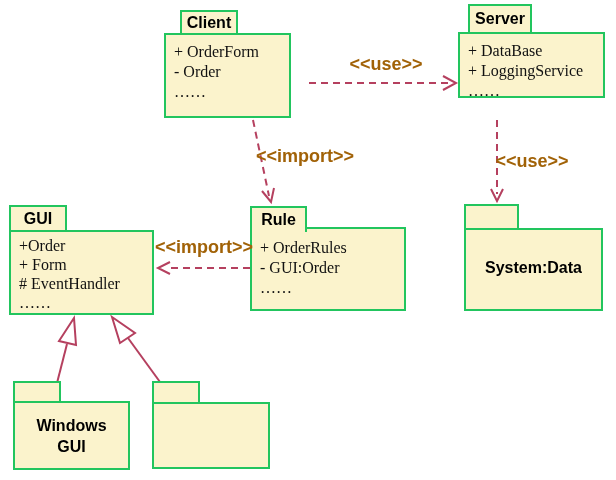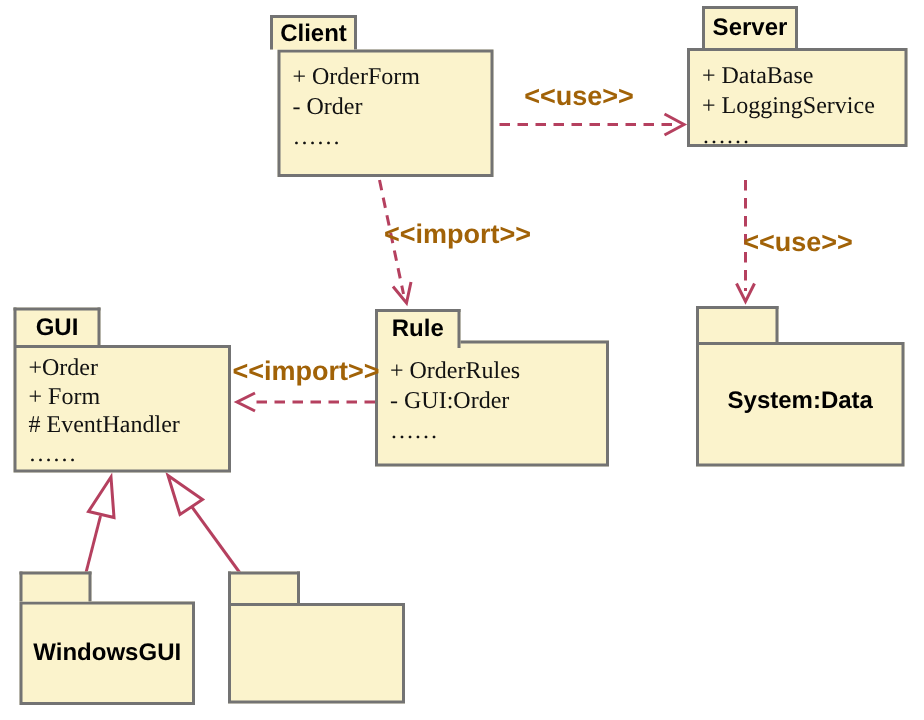--- a/index.html
+++ b/index.html
@@ -2,36 +2,36 @@
 <html><head>
 <meta charset="utf-8">
 <style>
   html,body{margin:0;padding:0;background:#ffffff;}
   .canvas{
     position:relative;width:616px;height:480px;background:#ffffff;
     font-family:"Liberation Sans",sans-serif;overflow:hidden;
   }
   svg.lines{position:absolute;left:0;top:0;width:616px;height:480px;}
   .tab,.body{
-    position:absolute;background:#FBF3CC;border:2px solid #737373;
+    position:absolute;background:#FBF3CC;border:2px solid #22c55e;
     box-sizing:border-box;
   }
   .tab{display:flex;align-items:center;justify-content:center;z-index:2;border-bottom:none;}
   .body{z-index:1;}
   .pkg-name{
     font-weight:bold;font-size:16px;color:#000;letter-spacing:0px;
     font-family:"Liberation Sans",sans-serif;line-height:1;
   }
   .members{
     padding:7px 4px 0 8px;font-family:"Liberation Serif",serif;
     font-size:16px;color:#111;line-height:20px;white-space:nowrap;
   }
   .members .member{height:20px;}
   .big-name{
-    position:absolute;display:flex;flex-direction:row;align-items:center;
+    position:absolute;display:flex;flex-direction:column;align-items:center;
     justify-content:center;text-align:center;z-index:3;
     font-weight:bold;font-size:16px;color:#000;line-height:21px;
     font-family:"Liberation Sans",sans-serif;
   }
   .stereotype{
     position:absolute;z-index:4;text-align:center;color:#a16207;
     font-size:18px;font-weight:600;font-family:"Liberation Sans",sans-serif;
     white-space:nowrap;
   }
 </style>
@@ -57,21 +57,21 @@
     <line x1="57" y1="383" x2="67" y2="344" stroke="#B5405F" stroke-width="2"></line>
     <polygon points="74,318 76,345 59,341" fill="#ffffff" stroke="#B5405F" stroke-width="2"></polygon>
 
     <line x1="160" y1="382" x2="128" y2="338" stroke="#B5405F" stroke-width="2"></line>
     <polygon points="112,317 135,333 120,343" fill="#ffffff" stroke="#B5405F" stroke-width="2"></polygon>
   </svg>
 
   <div class="tab" style="left:180px;top:10px;width:58px;height:23px">
     <span class="pkg-name">Client</span>
   </div>
-  <div class="body" style="left:185px;top:33px;width:144px;height:85px">
+  <div class="body" style="left:164px;top:33px;width:127px;height:85px">
     <div class="members">
       <div class="member">+ OrderForm</div>
       <div class="member">- Order</div>
       <div class="member">……</div>
     </div>
   </div>
 
   <div class="tab" style="left:468px;top:4px;width:64px;height:28px">
     <span class="pkg-name">Server</span>
   </div>

